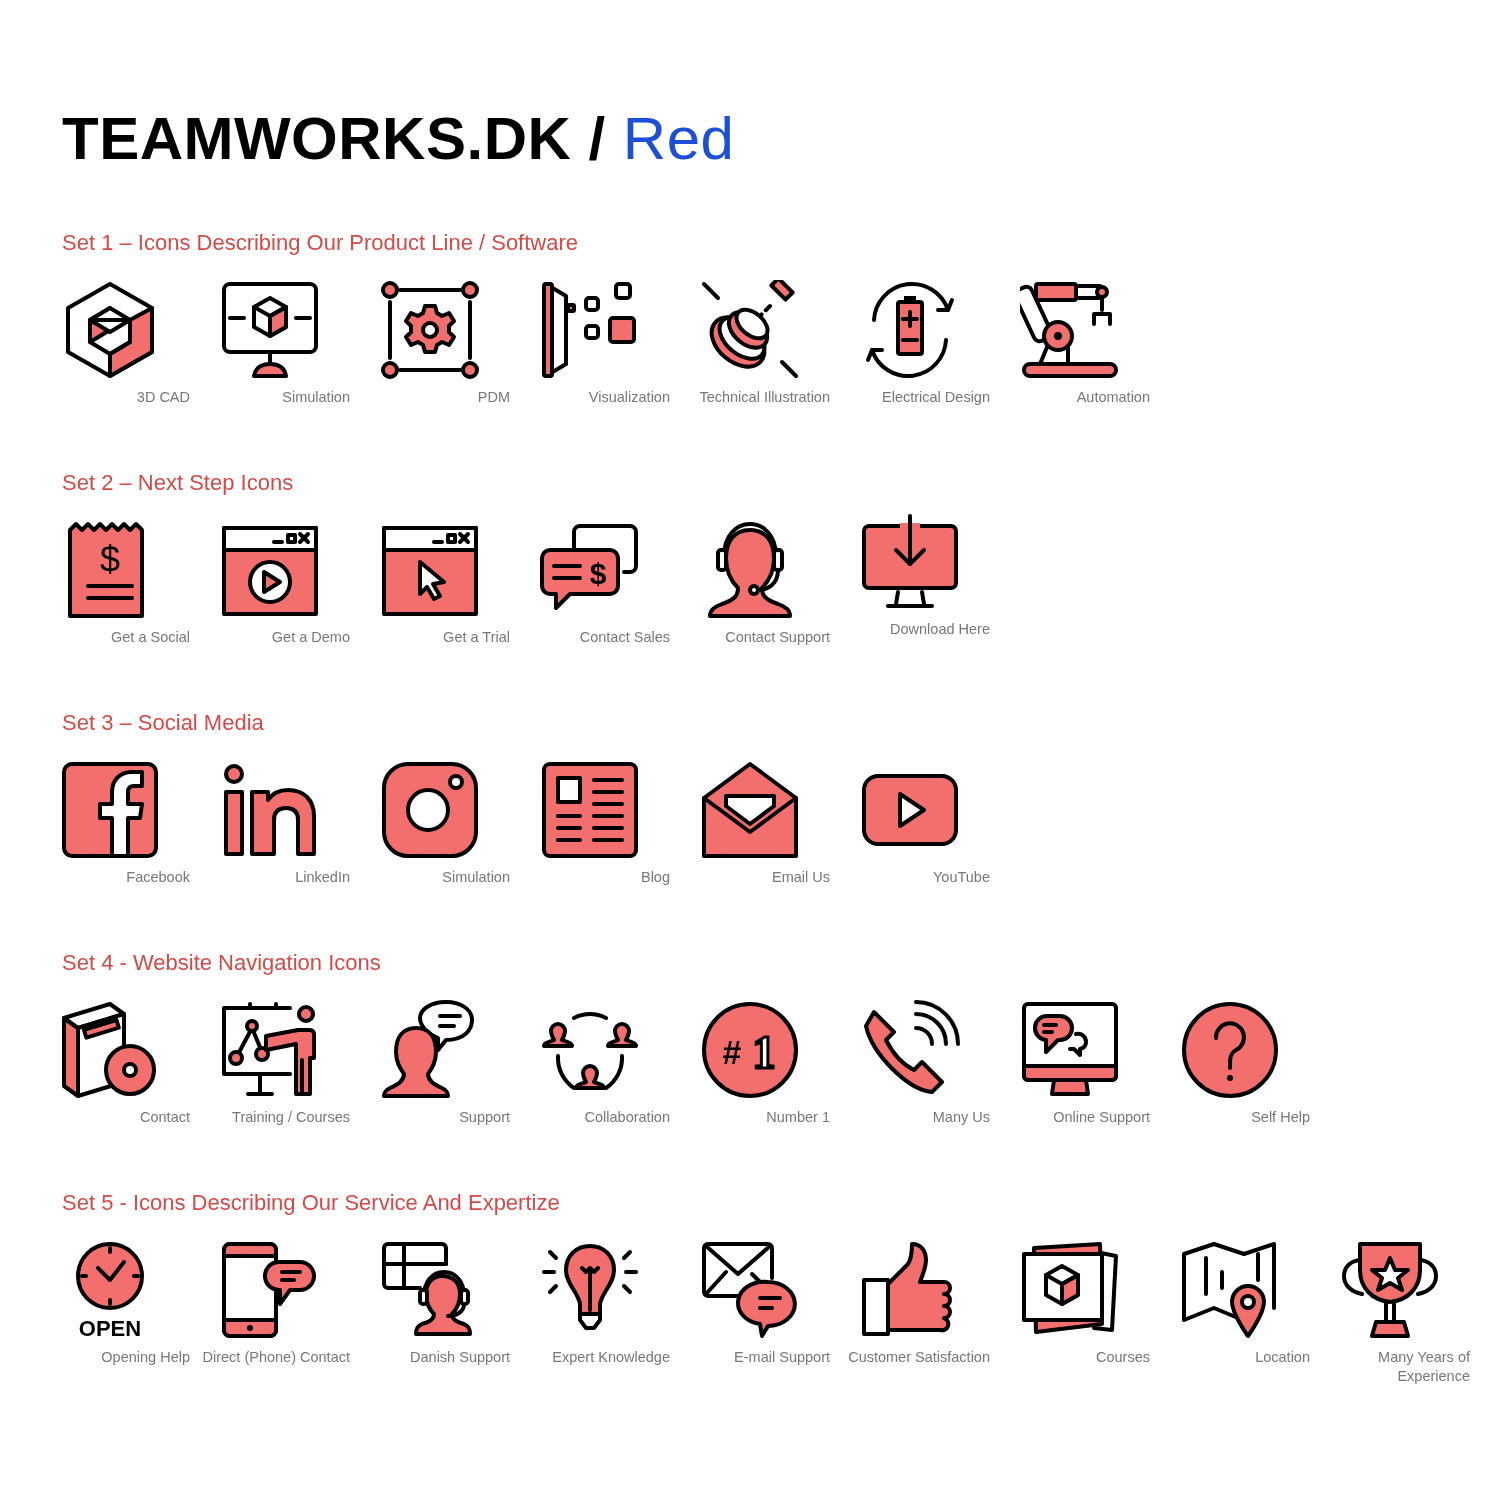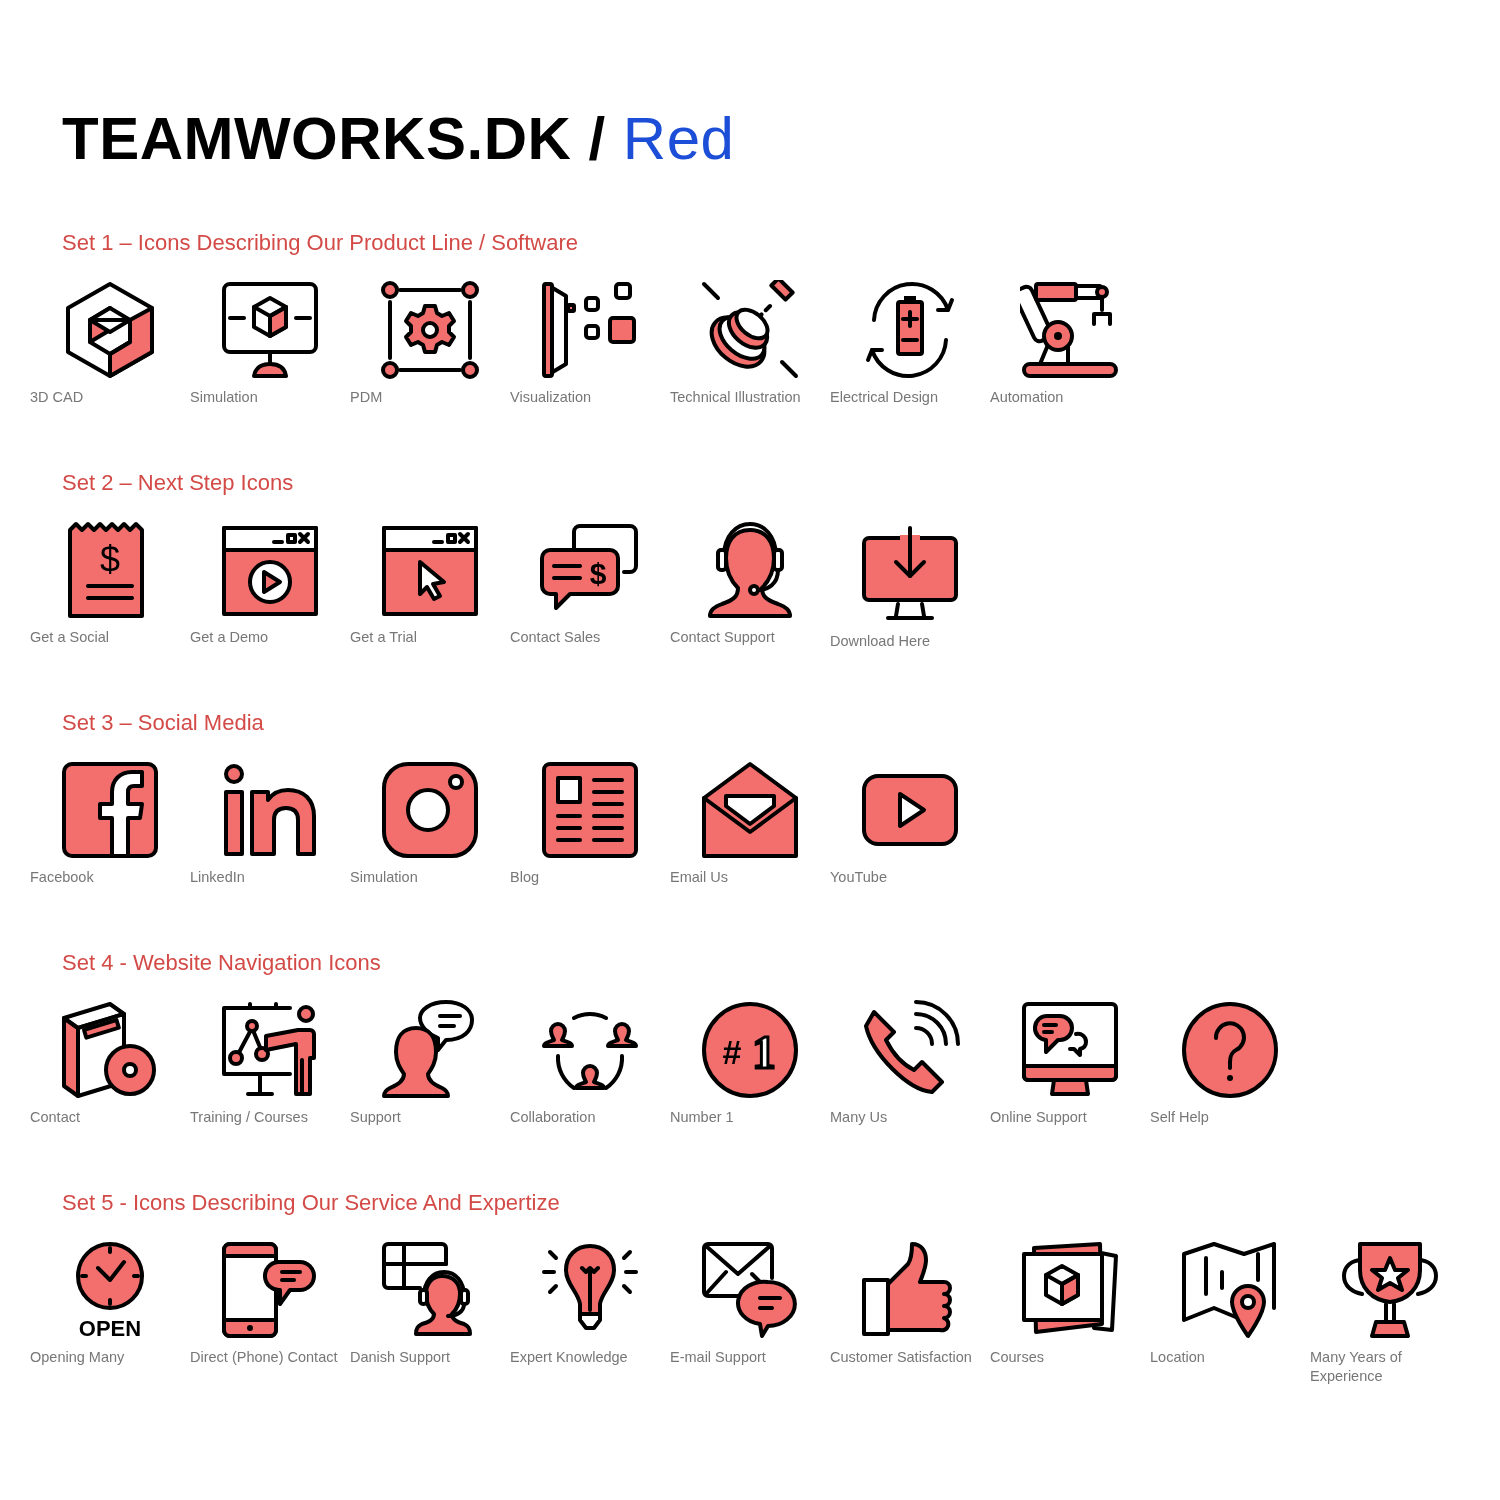--- a/index.html
+++ b/index.html
@@ -1,20 +1,20 @@
 <!DOCTYPE html>
 <html><head>
 <meta charset="utf-8">
 <style>
   html, body { margin: 0; padding: 0; background: #ffffff; }
   body { width: 1500px; height: 1500px; position: relative; font-family: "Liberation Sans", sans-serif; overflow: hidden; }
   .title { position: absolute; left: 62px; top: 104px; font-size: 60px; font-weight: bold; letter-spacing: 0.5px; color: #000; font-family: "Liberation Sans", sans-serif; white-space: nowrap; }
   .title .accent { color: #1d4ed8; font-weight: normal; }
   .set-heading { position: absolute; left: 62px; font-size: 22px; color: #d34a47; font-family: Liberation Sans, sans-serif; white-space: nowrap; }
-  .icon-cell { position: absolute; width: 160px; text-align: left; }
+  .icon-cell { position: absolute; width: 160px; text-align: right; }
   .icon-cell svg { display: block; margin: 0 auto; width: 100px; height: 100px; }
   .icon-label { display: block; margin-top: 8px; font-size: 14.5px; line-height: 19px; color: #777; font-family: "Liberation Sans", sans-serif; }
   svg .k { fill: none; stroke: #000; stroke-width: 4; stroke-linejoin: round; stroke-linecap: round; }
   svg .r { fill: #f26f6e; stroke: #000; stroke-width: 4; stroke-linejoin: round; stroke-linecap: round; }
   svg .w { fill: #fff; stroke: #000; stroke-width: 4; stroke-linejoin: round; stroke-linecap: round; }
   svg .f { fill: #000; }
 </style>
 </head>
 <body>
 
@@ -168,21 +168,21 @@
   <svg viewBox="0 0 100 100">
     <path class="r" d="M50,10 c-16,0 -24,12 -24,28 c0,14 6,24 12,30 c0,8 -4,12 -16,16 c-8,3 -12,6 -12,12 h80 c0,-6 -4,-9 -12,-12 c-12,-4 -16,-8 -16,-16 c6,-6 12,-16 12,-30 c0,-16 -8,-28 -24,-28 z"></path>
     <path class="k" d="M24,36 c0,-20 12,-32 26,-32 s26,12 26,32"></path>
     <rect class="w" x="18" y="30" width="8" height="20" rx="3"></rect>
       <rect class="w" x="74" y="30" width="8" height="20" rx="3"></rect>
     <path class="k" d="M78,50 c0,14 -10,20 -20,20"></path>
       <circle class="w" cx="54" cy="70" r="4"></circle>
   </svg>
   <span class="icon-label">Contact Support</span>
 </div>
-<div class="icon-cell" style="left:830px;top:524px">
+<div class="icon-cell" style="left:830px;top:512px">
   <svg viewBox="0 0 100 100">
     <rect class="r" x="4" y="14" width="92" height="62" rx="5"></rect>
     <line x1="40" y1="14" x2="60" y2="14" stroke="#f26f6e" stroke-width="6"></line>
     <line class="k" x1="50" y1="4" x2="50" y2="52"></line>
       <polyline class="k" points="36,38 50,52 64,38"></polyline>
     <line class="k" x1="38" y1="80" x2="36" y2="92"></line>
       <line class="k" x1="62" y1="80" x2="64" y2="92"></line>
     <line class="k" x1="28" y1="94" x2="72" y2="94"></line>
   </svg>
   <span class="icon-label">Download Here</span>
@@ -334,21 +334,21 @@
 <div class="icon-cell" style="left:30px;top:1240px">
   <svg viewBox="0 0 100 100">
     <circle class="r" cx="50" cy="36" r="32"></circle>
     <line class="k" x1="50" y1="8" x2="50" y2="12"></line>
       <line class="k" x1="50" y1="60" x2="50" y2="64"></line>
     <line class="k" x1="22" y1="36" x2="26" y2="36"></line>
       <line class="k" x1="74" y1="36" x2="78" y2="36"></line>
     <polyline class="k" points="38,28 50,40 64,22"></polyline>
     <text x="50" y="96" text-anchor="middle" font-size="22" font-weight="bold" font-family="Liberation Sans, sans-serif" fill="#000">OPEN</text>
   </svg>
-  <span class="icon-label">Opening Many</span>
+  <span class="icon-label">Opening Help</span>
 </div>
 <div class="icon-cell" style="left:190px;top:1240px">
   <svg viewBox="0 0 100 100">
     <rect class="w" x="4" y="4" width="52" height="92" rx="6"></rect>
     <path class="r" d="M4,16 V10 a6,6 0 0 1 6,-6 h40 a6,6 0 0 1 6,6 v6 Z"></path>
     <path class="r" d="M4,80 h52 v10 a6,6 0 0 1 -6,6 h-40 a6,6 0 0 1 -6,-6 Z"></path>
     <circle class="f" cx="30" cy="88" r="3"></circle>
     <path class="r" d="M58,22 h22 a14,14 0 0 1 0,28 h-10 l-10,14 v-14 a14,14 0 0 1 -2,-28 z"></path>
     <line class="k" x1="62" y1="32" x2="80" y2="32"></line>
       <line class="k" x1="62" y1="40" x2="74" y2="40"></line>

